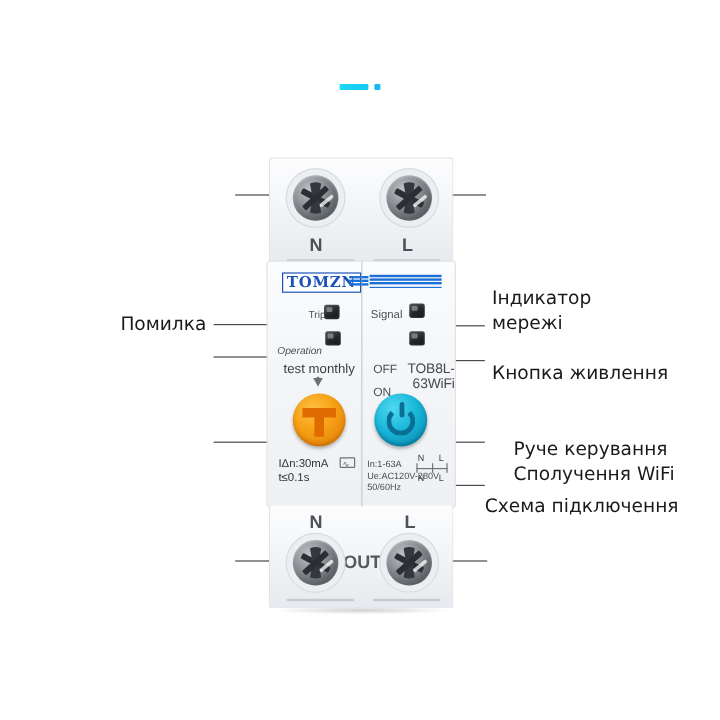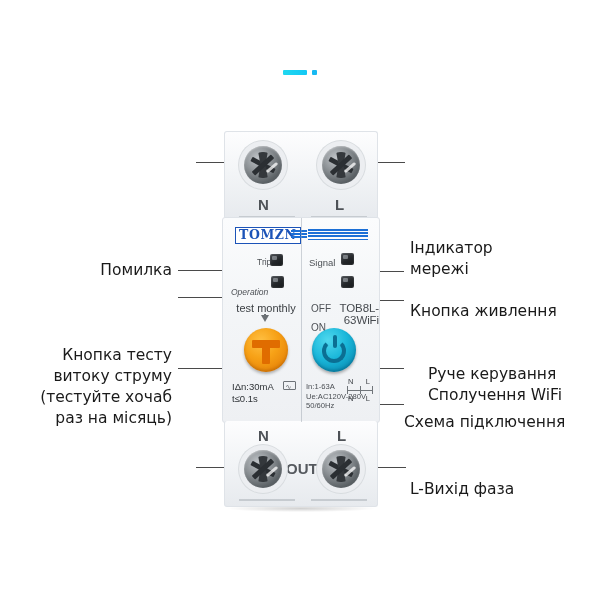--- a/index.html
+++ b/index.html
@@ -232,32 +232,27 @@
   <div class="leader" style="left:178px; top:297px; width:68px;"></div>
   <div class="leader" style="left:338px; top:271px; width:66px;"></div>
   <div class="leader" style="left:341px; top:300px; width:63px;"></div>
   <div class="leader" style="left:178px; top:368px; width:67px;"></div>
   <div class="leader" style="left:338px; top:368px; width:66px;"></div>
   <div class="leader" style="left:355px; top:404px; width:49px;"></div>
   <div class="leader" style="left:196px; top:467px; width:54px;"></div>
   <div class="leader" style="left:350px; top:467px; width:56px;"></div>
 
   <div class="lbl right-al" style="left:10px; top:260px; width:162px;">Помилка</div>
-  <div class="lbl right-al" style="left:14px; top:345px; width:158px; line-height:21px;">Кнопка тесту
-витоку струму
-(тестуйте хочаб
-раз на місяць)</div>
 
   <div class="lbl left-al" style="left:410px; top:238px; width:185px; line-height:21px;">Індикатор
 мережі</div>
   <div class="lbl left-al" style="left:410px; top:301px; width:190px;">Кнопка живлення</div>
   <div class="lbl left-al" style="left:410px; top:364px; width:190px; line-height:21px;margin-left:18px;">Руче керування
 Сполучення WiFi</div>
   <div class="lbl left-al" style="left:404px; top:412px; width:196px;">Схема підключення</div>
-  <div class="lbl left-al" style="left:410px; top:479px; width:185px;">L-Вихід фаза</div>
 
   <div class="dev-shadow"></div>
 
   <div id="device">
 
     <div class="term-block term-top">
       <div class="screw" style="left:19px; top:14px;">
         <span class="blade3"></span>
           <span class="blade4"></span>
           <span class="hi"></span>

